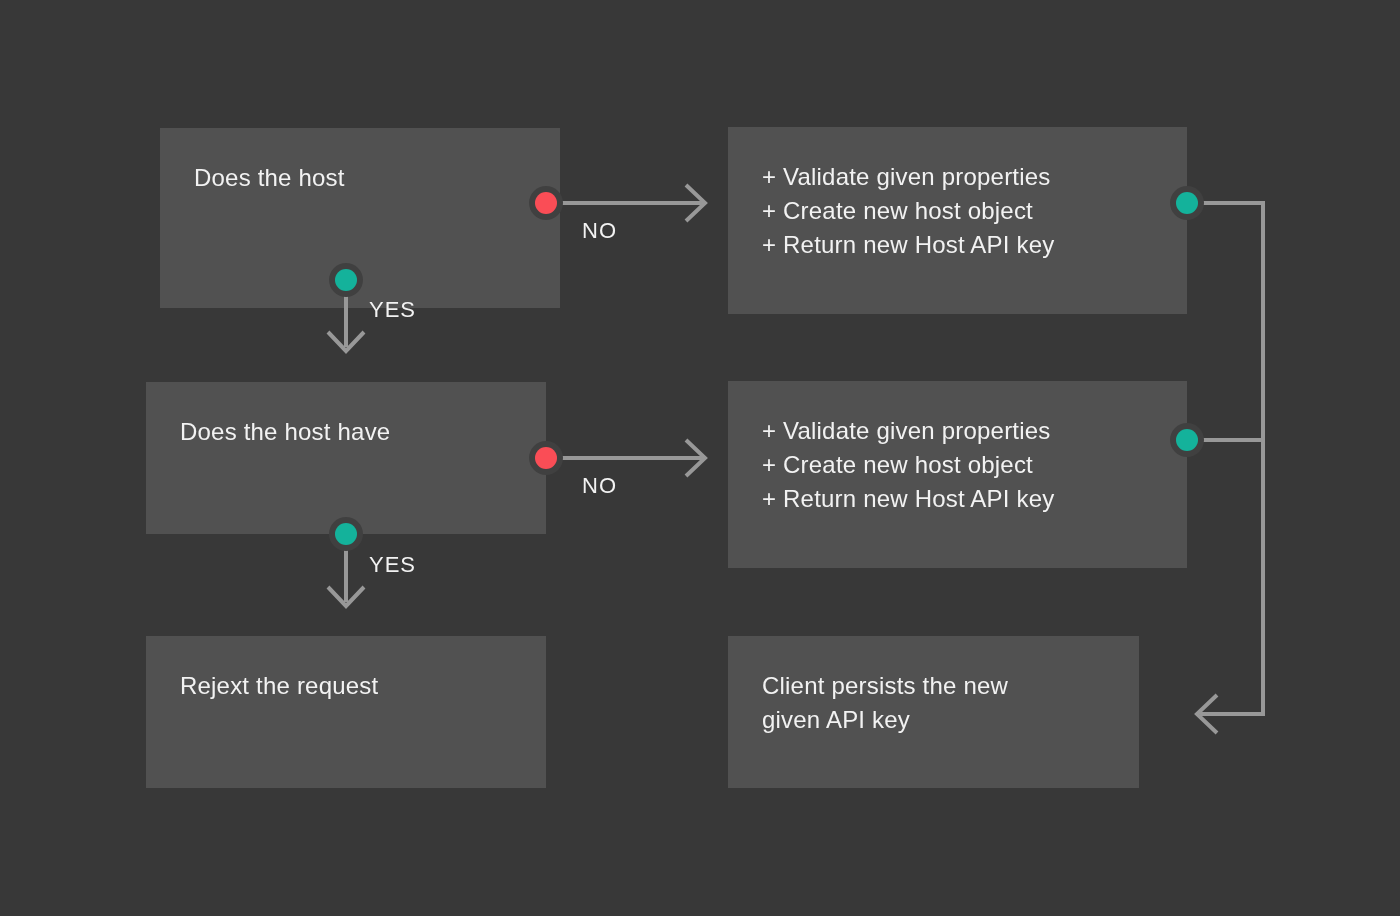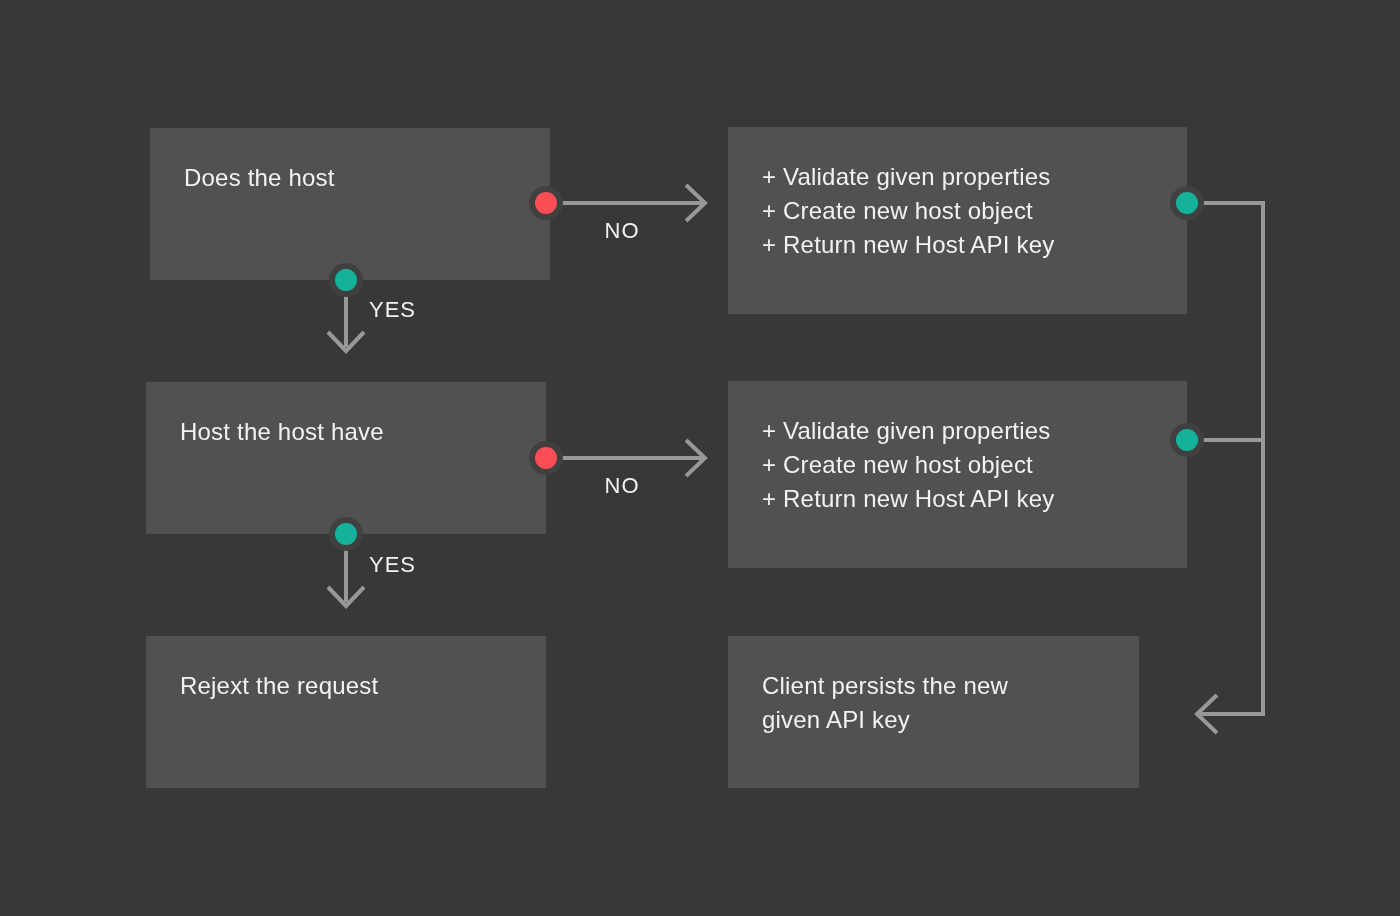--- a/index.html
+++ b/index.html
@@ -31,51 +31,51 @@
   .edge-label {
     position: absolute;
     color: var(--text);
     font-size: 22px;
     font-weight: 500;
     letter-spacing: 1px;
     height: 40px;
     line-height: 40px;
     white-space: nowrap;
   }
-  .edge-label.center { text-align: center; }
+  .edge-label.center { }
   svg.overlay {
     position: absolute;
     left: 0; top: 0;
     pointer-events: none;
   }
   .edge {
     stroke: var(--connector);
     stroke-width: 4;
     fill: none;
     stroke-linecap: butt;
     stroke-linejoin: miter;
   }
 </style>
 </head>
 <body>
 
 <div class="canvas">
 
-  <div class="node" style="left:150px; top:128px; width:400px; height:152px;">
+  <div class="node" style="left:160px; top:128px; width:400px; height:180px;">
     <div>Does the host</div>
   </div>
 
   <div class="node" style="left:728px; top:127px; width:459px; height:187px;">
     <div>+ Validate given properties</div>
     <div>+ Create new host object</div>
     <div>+ Return new Host API key</div>
   </div>
 
   <div class="node" style="left:146px; top:382px; width:400px; height:152px;">
-    <div>Host the host have</div>
+    <div>Does the host have</div>
   </div>
 
   <div class="node" style="left:728px; top:381px; width:459px; height:187px;">
     <div>+ Validate given properties</div>
     <div>+ Create new host object</div>
     <div>+ Return new Host API key</div>
   </div>
 
   <div class="node" style="left:146px; top:636px; width:400px; height:152px;">
     <div>Rejext the request</div>

